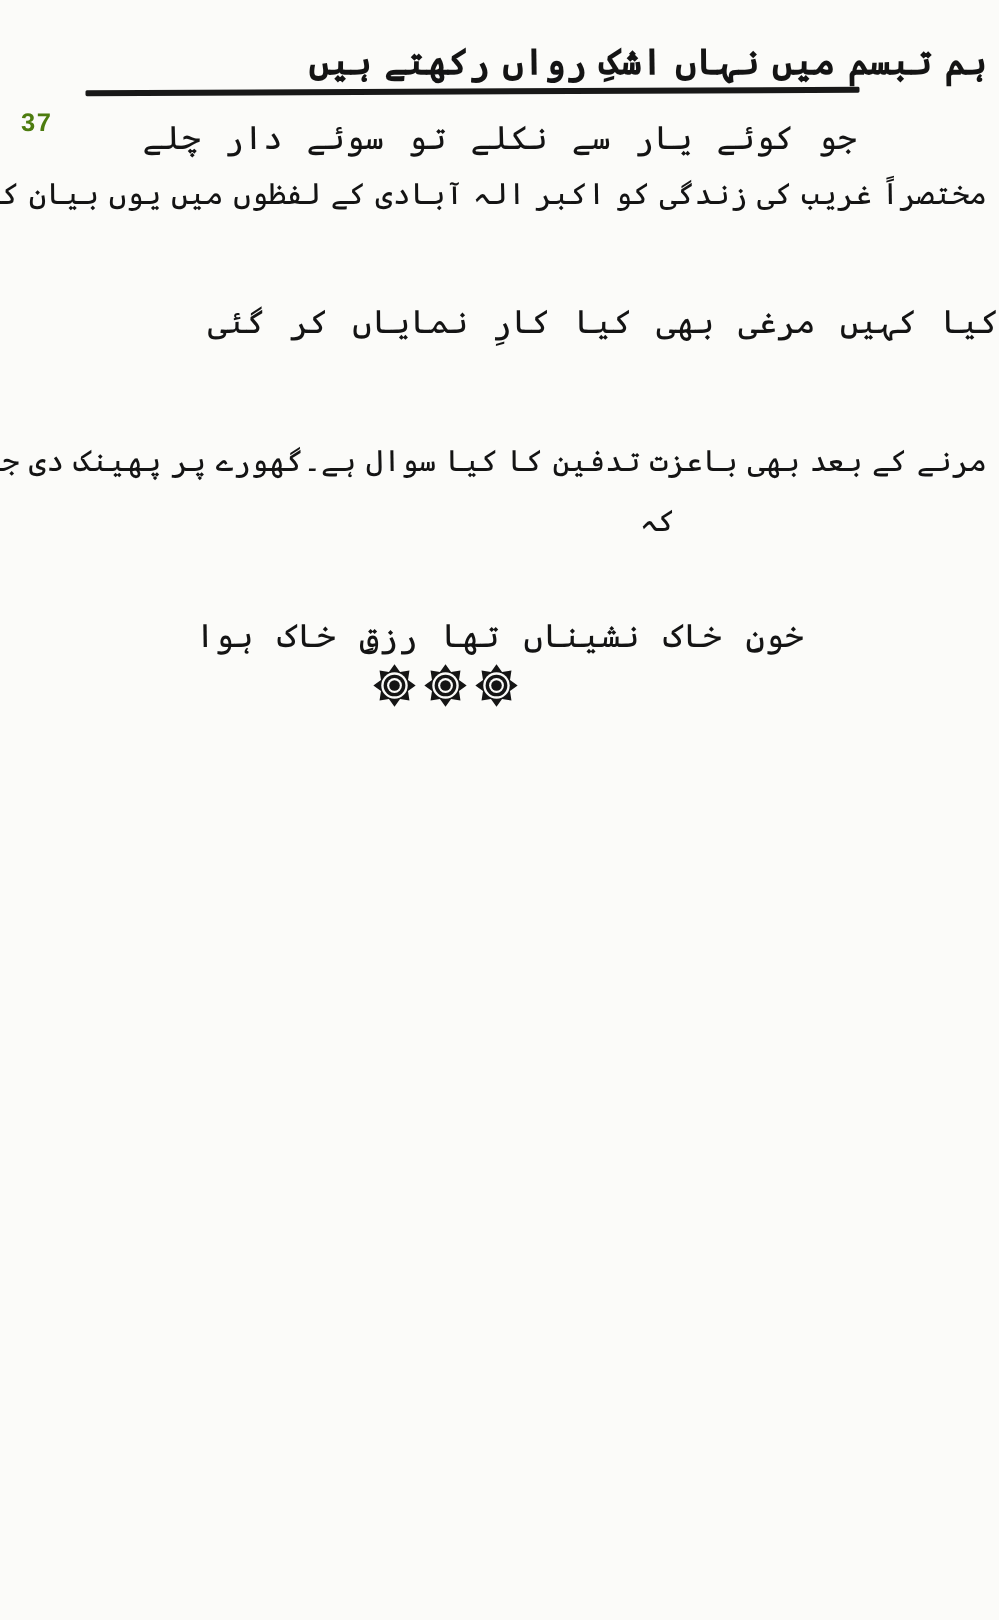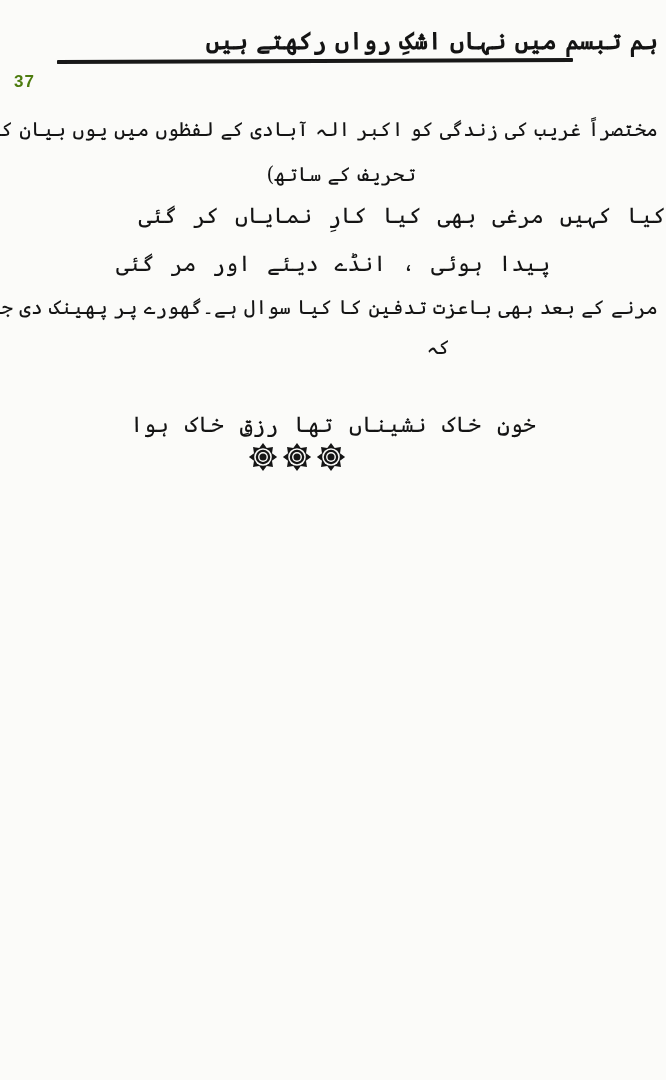--- a/index.html
+++ b/index.html
@@ -58,24 +58,23 @@
 <body>
 
 <div class="page">
 
   <div class="page-number">37</div>
 
   <div class="header-rule"></div>
 
   <div class="header-title urdu">ہم تبسم میں نہاں اشکِ رواں رکھتے ہیں</div>
 
+  <div class="line verse urdu v1">جو کوئے یار سے نکلے تو سوئے دار چلے</div>
   <div class="line prose urdu p1">مختصراً غریب کی زندگی کو اکبر الہ آبادی کے لفظوں میں یوں بیان کیا جا سکتا ہے کہ (تھوڑی سی</div>
-  <div class="line prose urdu p1b">تحریف کے ساتھ)</div>
   <div class="line verse urdu v2">کیا کہیں مرغی بھی کیا کارِ نمایاں کر گئی</div>
-  <div class="line verse urdu v3">پیدا ہوئی ، انڈے دیئے اور مر گئی</div>
   <div class="line prose urdu p2">مرنے کے بعد بھی باعزت تدفین کا کیا سوال ہے۔گھورے پر پھینک دی جاتی ہے۔ یہ سوچ کر</div>
   <div class="line prose urdu p2b">کہ</div>
   <div class="line verse urdu v4">خونِ خاک نشیناں تھا رزقِ خاک ہوا</div>
 
   <div class="ornament-row">
     <span>
       <svg width="30" height="30" viewBox="0 0 34 34">
         <polygon points="33,17 27.2,21.2 28.3,28.3 21.2,27.2 17,33 12.8,27.2 5.7,28.3 6.8,21.2 1,17 6.8,12.8 5.7,5.7 12.8,6.8 17,1 21.2,6.8 28.3,5.7 27.2,12.8" fill="#151515"></polygon>
         <circle cx="17" cy="17" r="10" fill="#fbfbf9"></circle>
         <circle cx="17" cy="17" r="8.2" fill="#151515"></circle>

